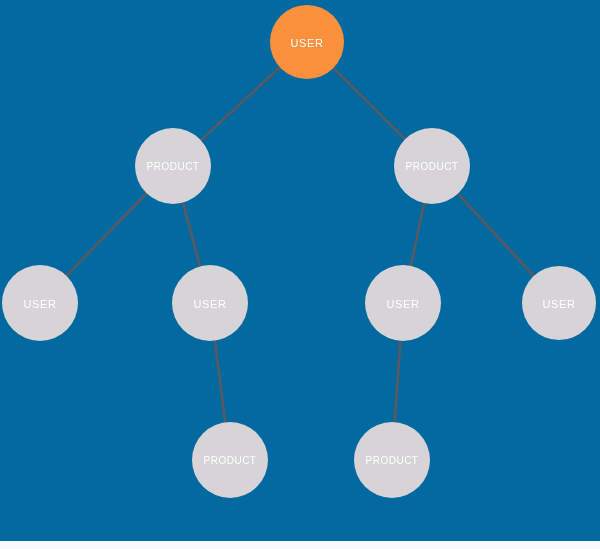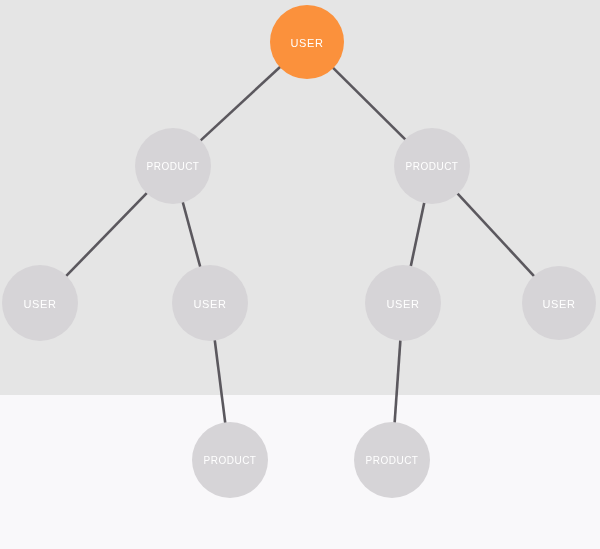--- a/index.html
+++ b/index.html
@@ -49,21 +49,21 @@
     pointer-events: none;
   }
   .graph-node-label.label-product {
     font-size: 10px;
     letter-spacing: 0.5px;
   }
 </style>
 </head>
 <body style="background: rgb(249, 248, 250);">
 
-<div id="graph-canvas" style="width: 600px; height: 395px; background: #e5e5e5; text-decoration: underline;">
+<div id="graph-canvas" style="width: 600px; height: 541px; background: #0369a1; text-decoration: underline;">
   <svg id="graph-svg" viewBox="0 0 600 549" preserveAspectRatio="xMidYMid meet">
     <g id="edge-layer">
         <line class="graph-edge" x1="280.5773353673735" y1="66.45082398840064" x2="200.15662753908836" y2="140.869986456366" stroke="#5b585e" stroke-width="2.6"></line>
         <line class="graph-edge" x1="332.5578703207274" y1="67.35340735816158" x2="405.73218883703015" y2="139.94233132633394" stroke="#5b585e" stroke-width="2.6"></line>
         <line class="graph-edge" x1="147.22747647404864" y1="192.54763701545363" x2="65.77252352595134" y2="276.45236298454637" stroke="#5b585e" stroke-width="2.6"></line>
         <line class="graph-edge" x1="182.64706666931852" y1="201.72021982963884" x2="200.35293333068148" y2="267.27978017036116" stroke="#5b585e" stroke-width="2.6"></line>
         <line class="graph-edge" x1="424.3376687128057" y1="202.19790987398696" x2="410.6623312871943" y2="266.802090126013" stroke="#5b585e" stroke-width="2.6"></line>
         <line class="graph-edge" x1="457.1538910708078" y1="193.13451241496585" x2="534.5259438229979" y2="276.5988527854386" stroke="#5b585e" stroke-width="2.6"></line>
         <line class="graph-edge" x1="214.67559110079165" y1="339.70339014121447" x2="225.32440889920835" y2="423.29660985878553" stroke="#5b585e" stroke-width="2.6"></line>
         <line class="graph-edge" x1="400.4139828189437" y1="339.9095179478042" x2="394.5860171810563" y2="423.0904820521958" stroke="#5b585e" stroke-width="2.6"></line>

